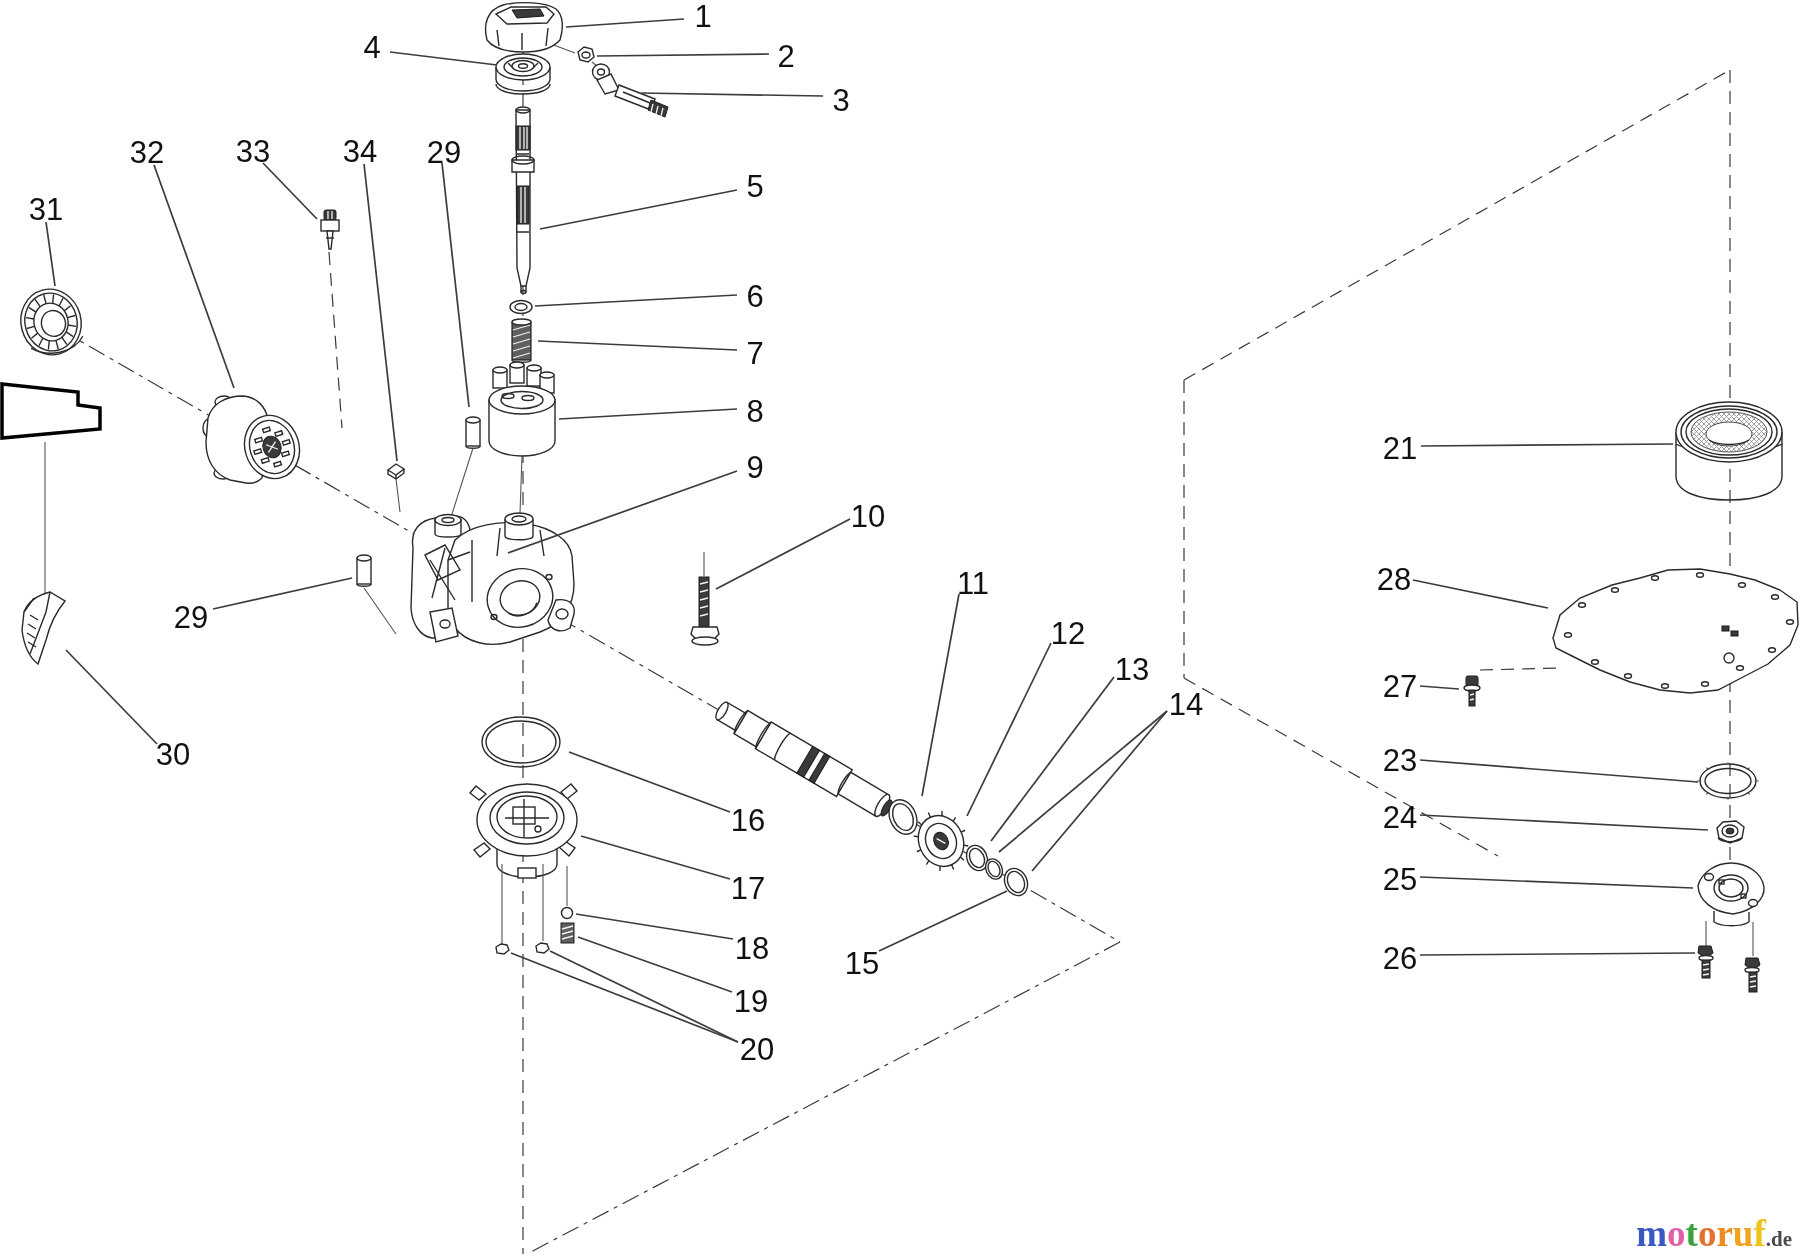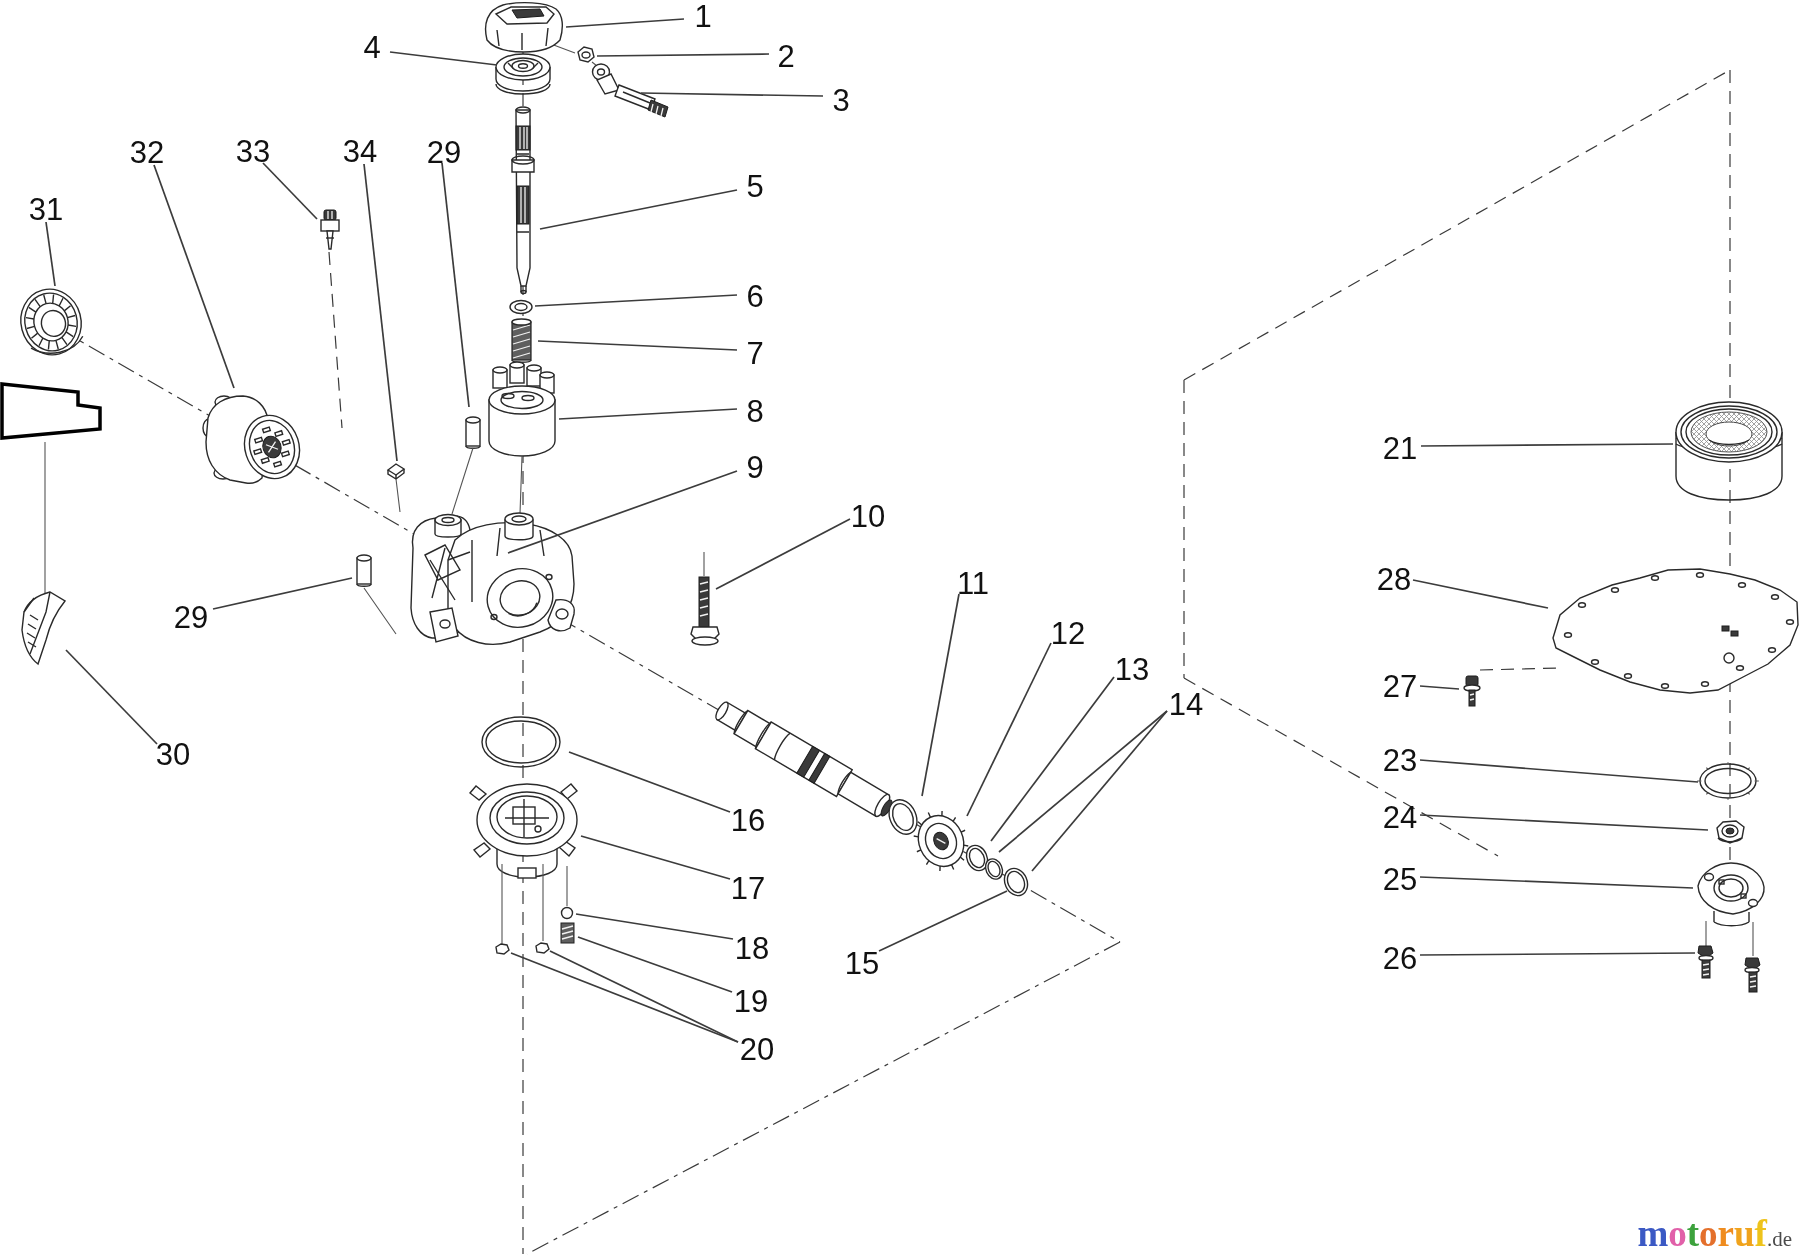--- a/index.html
+++ b/index.html
@@ -13,21 +13,21 @@
   .wht {stroke:#f2f2f2;stroke-width:1.3;fill:none;}
   .thin{stroke:#555;stroke-width:1.1;fill:none;}
   .gray{stroke:#7a7a7a;stroke-width:1.4;fill:none;}
   .cdash{fill:none;stroke:#3a3a3a;stroke-width:1.2;stroke-dasharray:18 6 4 6;}
   .ldash{fill:none;stroke:#3a3a3a;stroke-width:1.2;stroke-dasharray:13 8;}
   .leader{stroke:#3c3c3c;stroke-width:1.7;}
   .callout{font-family:"Liberation Sans",sans-serif;font-size:31px;font-weight:400;fill:#111;}
   
   #logo{position:absolute;right:8px;bottom:6px;font-family:"Liberation Serif",serif;
         font-weight:700;font-size:37px;line-height:1;user-select:none;}
-  #logo .suffix{font-size:21px;font-weight:400;}
+  #logo .suffix{font-size:21px;font-weight:700;}
 </style>
 </head>
 <body>
 
 <div id="stage">
 <svg width="1800" height="1258" viewBox="0 0 1800 1258">
   <defs>
     <pattern id="mesh" width="5" height="5" patternUnits="userSpaceOnUse">
       <path d="M0,0 L5,5 M5,0 L0,5" stroke="#8d8d8d" stroke-width="0.8"></path>
     </pattern>

